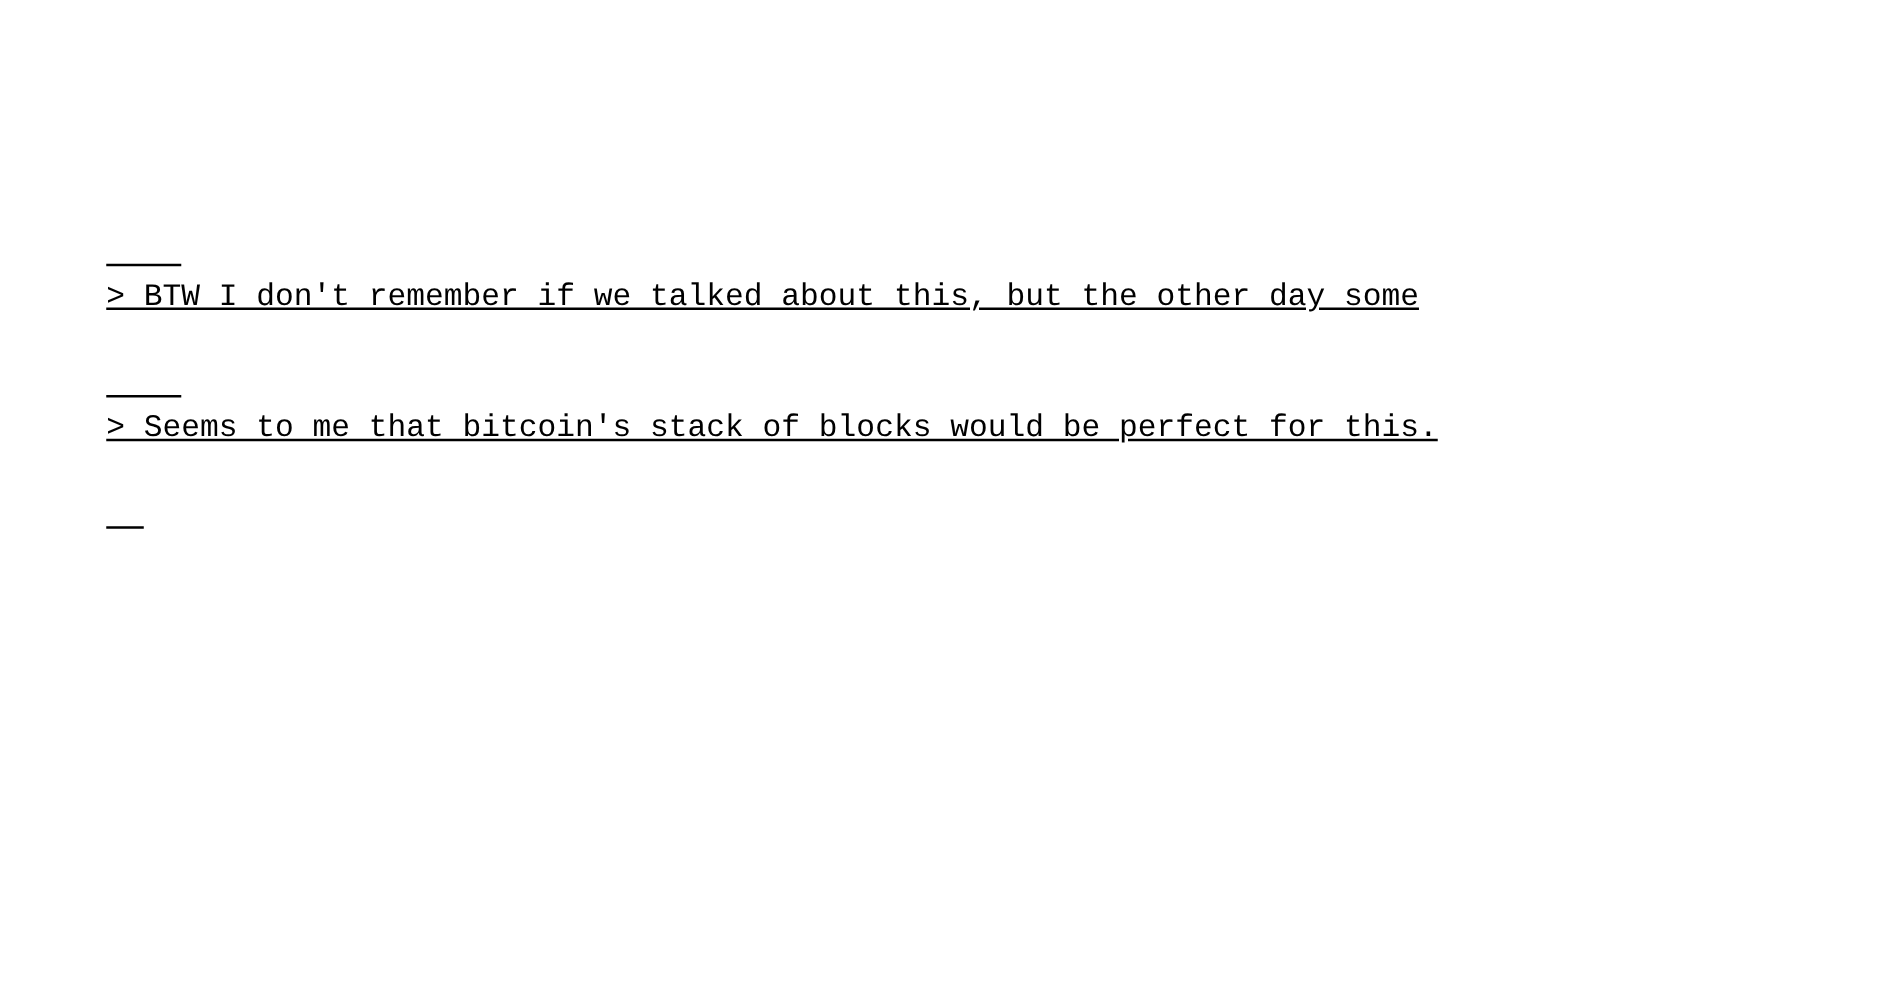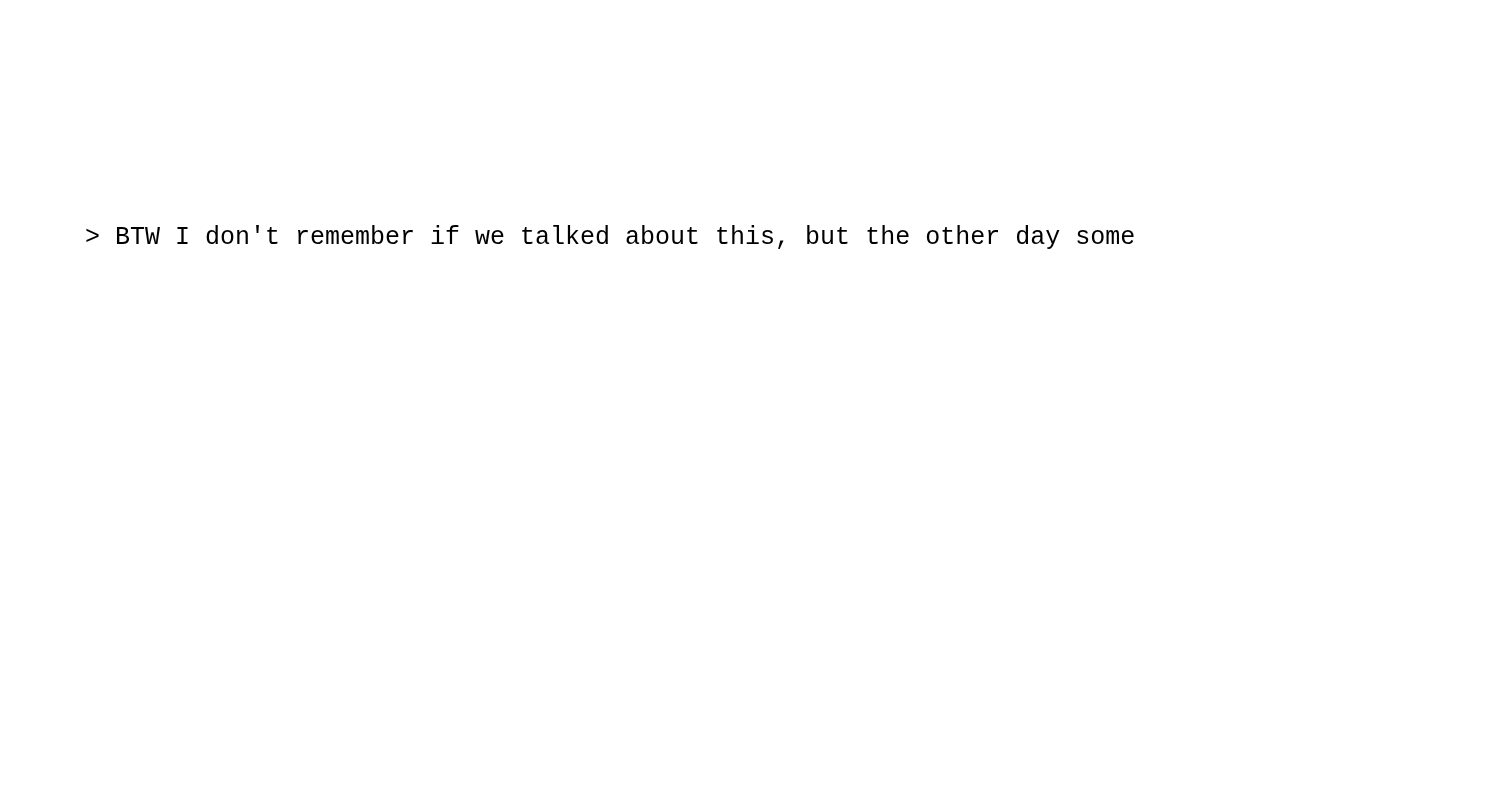--- a/index.html
+++ b/index.html
@@ -21,29 +21,31 @@
     .page-section {
       padding: 0 60px;
       white-space: pre-wrap;
     }
     .section-top {
       padding-top: 80px;
       padding-bottom: 120px;
     }
     .quoted-block {
       padding-left: 1em;
+      text-decoration: underline;
     }
     .reply-block {
       margin-top: 2em;
     }
   </style>
 </head>
 <body>
 
 <div class="page-section section-top">
   <div class="quoted-block">
     <div>&gt; BTW I don't remember if we talked about this, but the other day some</div>
+    <div>&gt; Seems to me that bitcoin's stack of blocks would be perfect for this.</div>
   </div>
   <div class="reply-block">
     
     
   </div>
 </div>
 
 </body></html>

